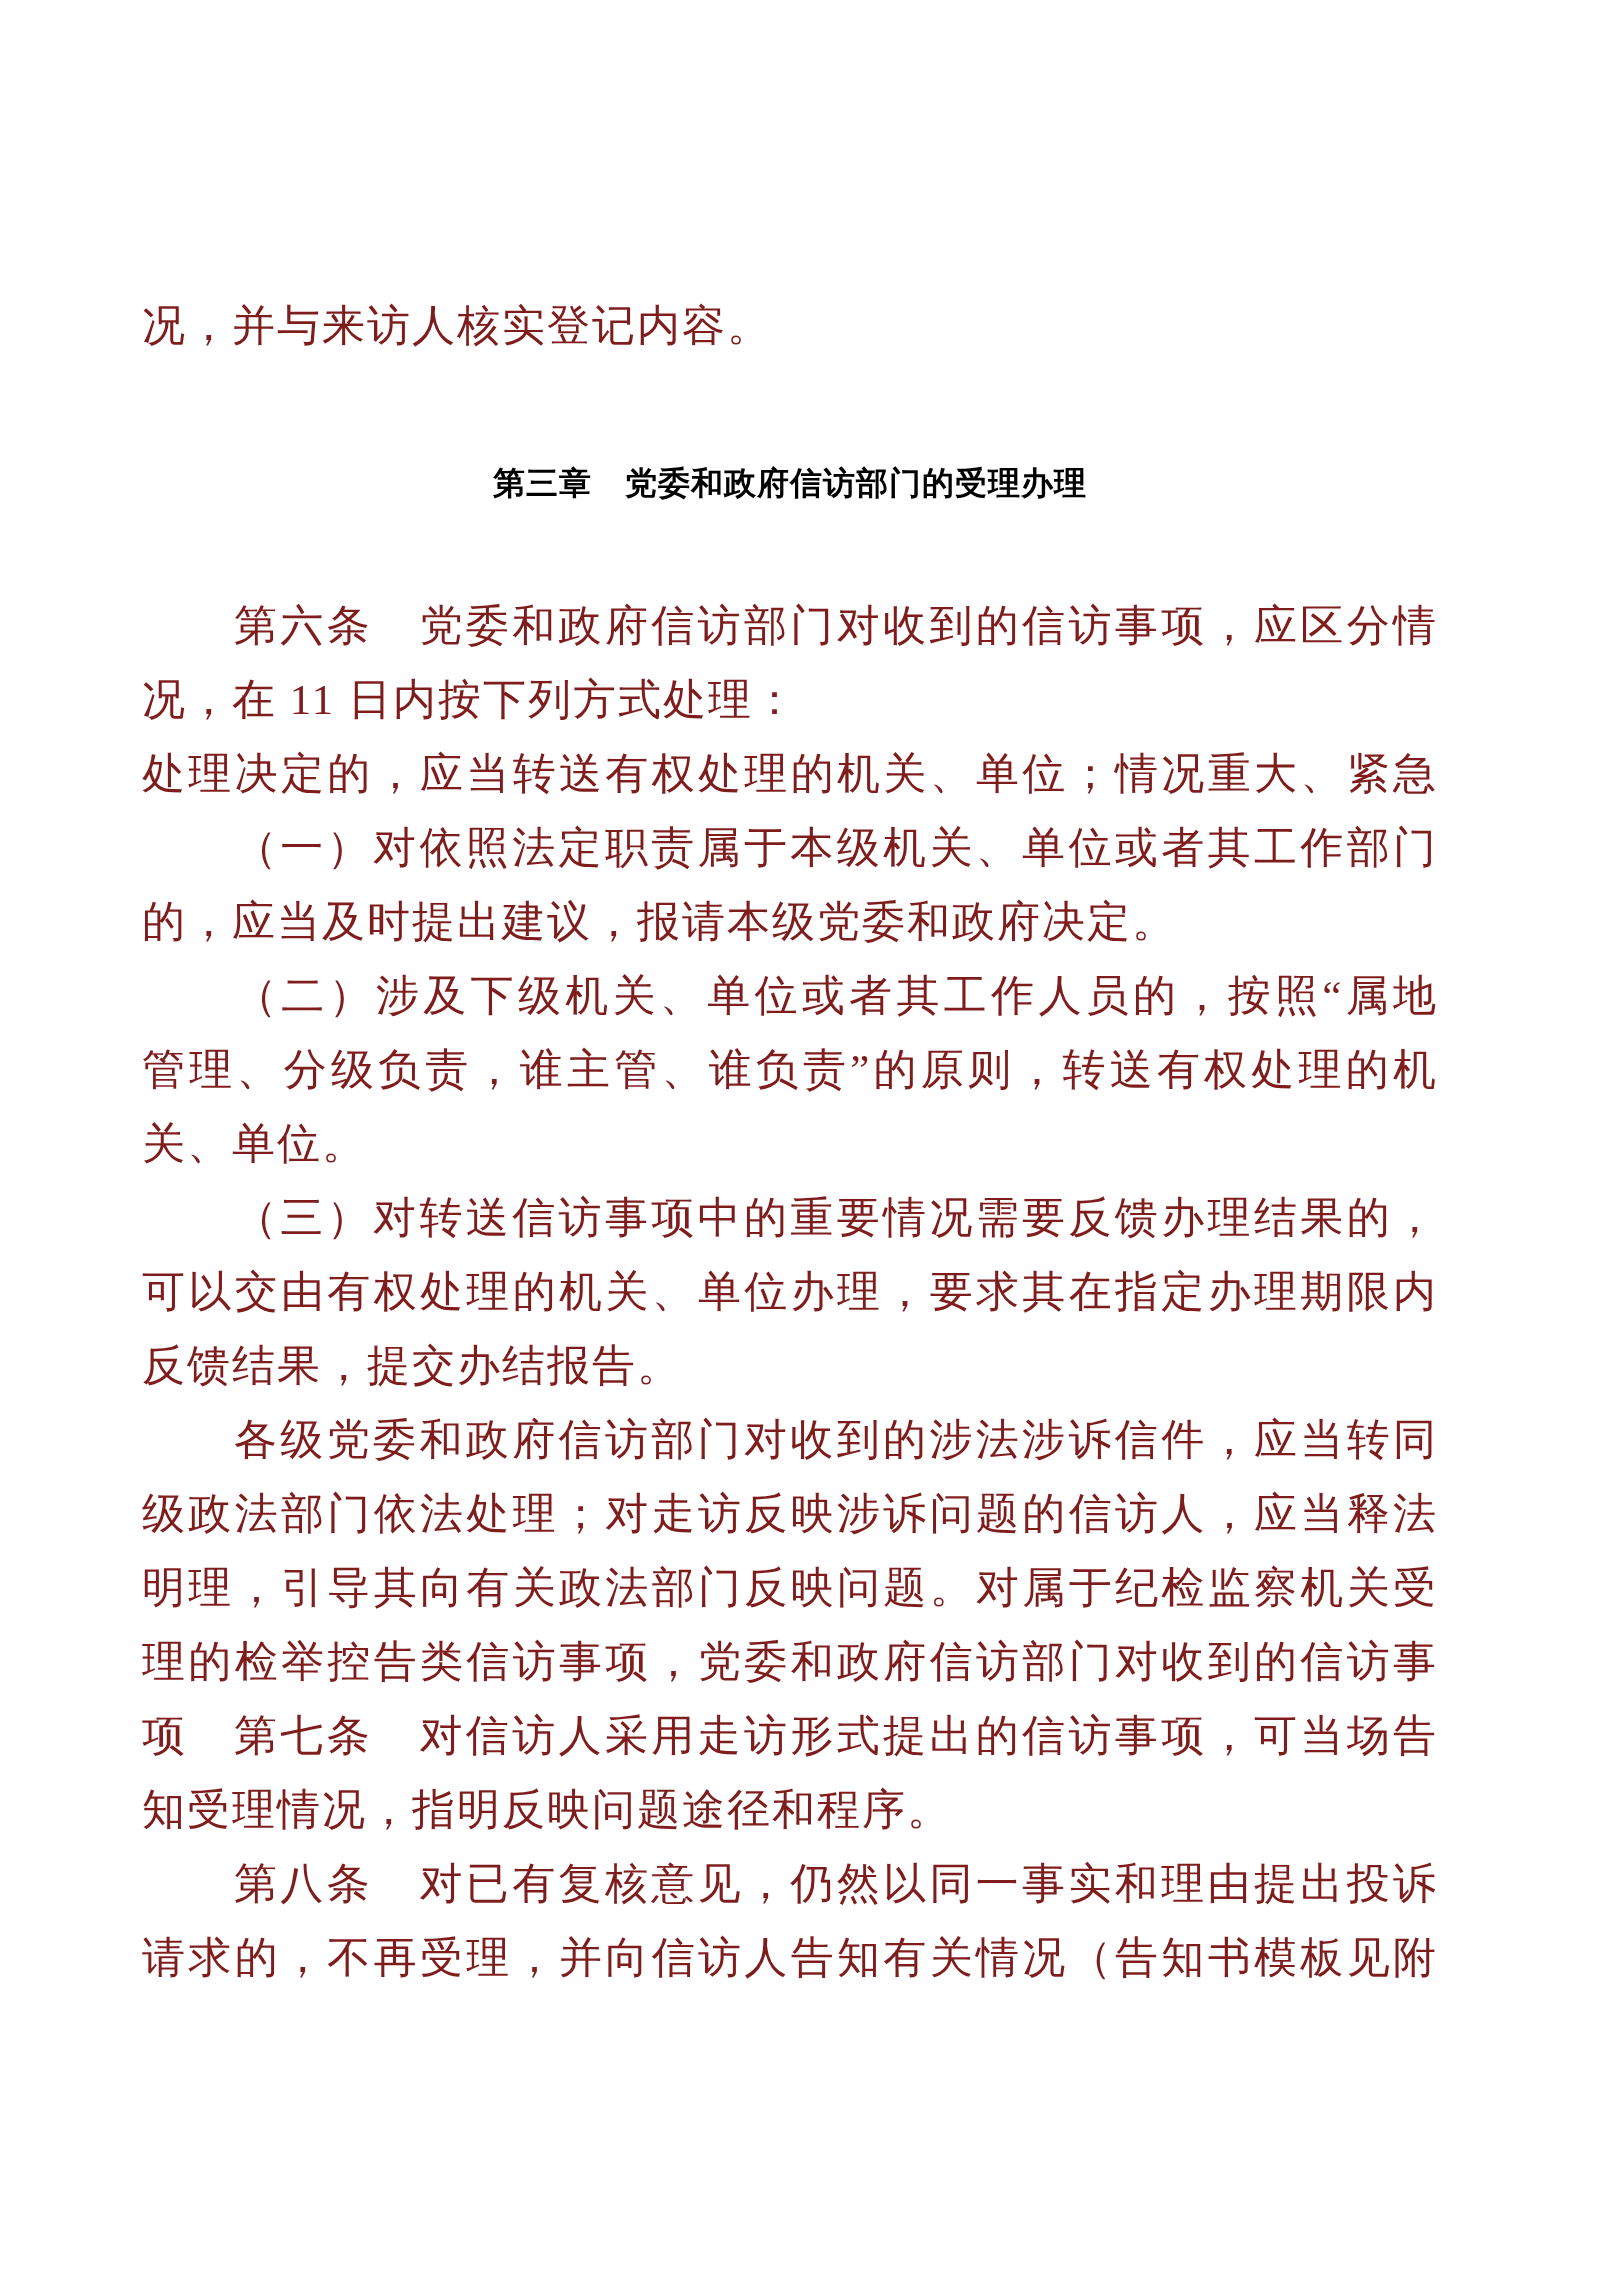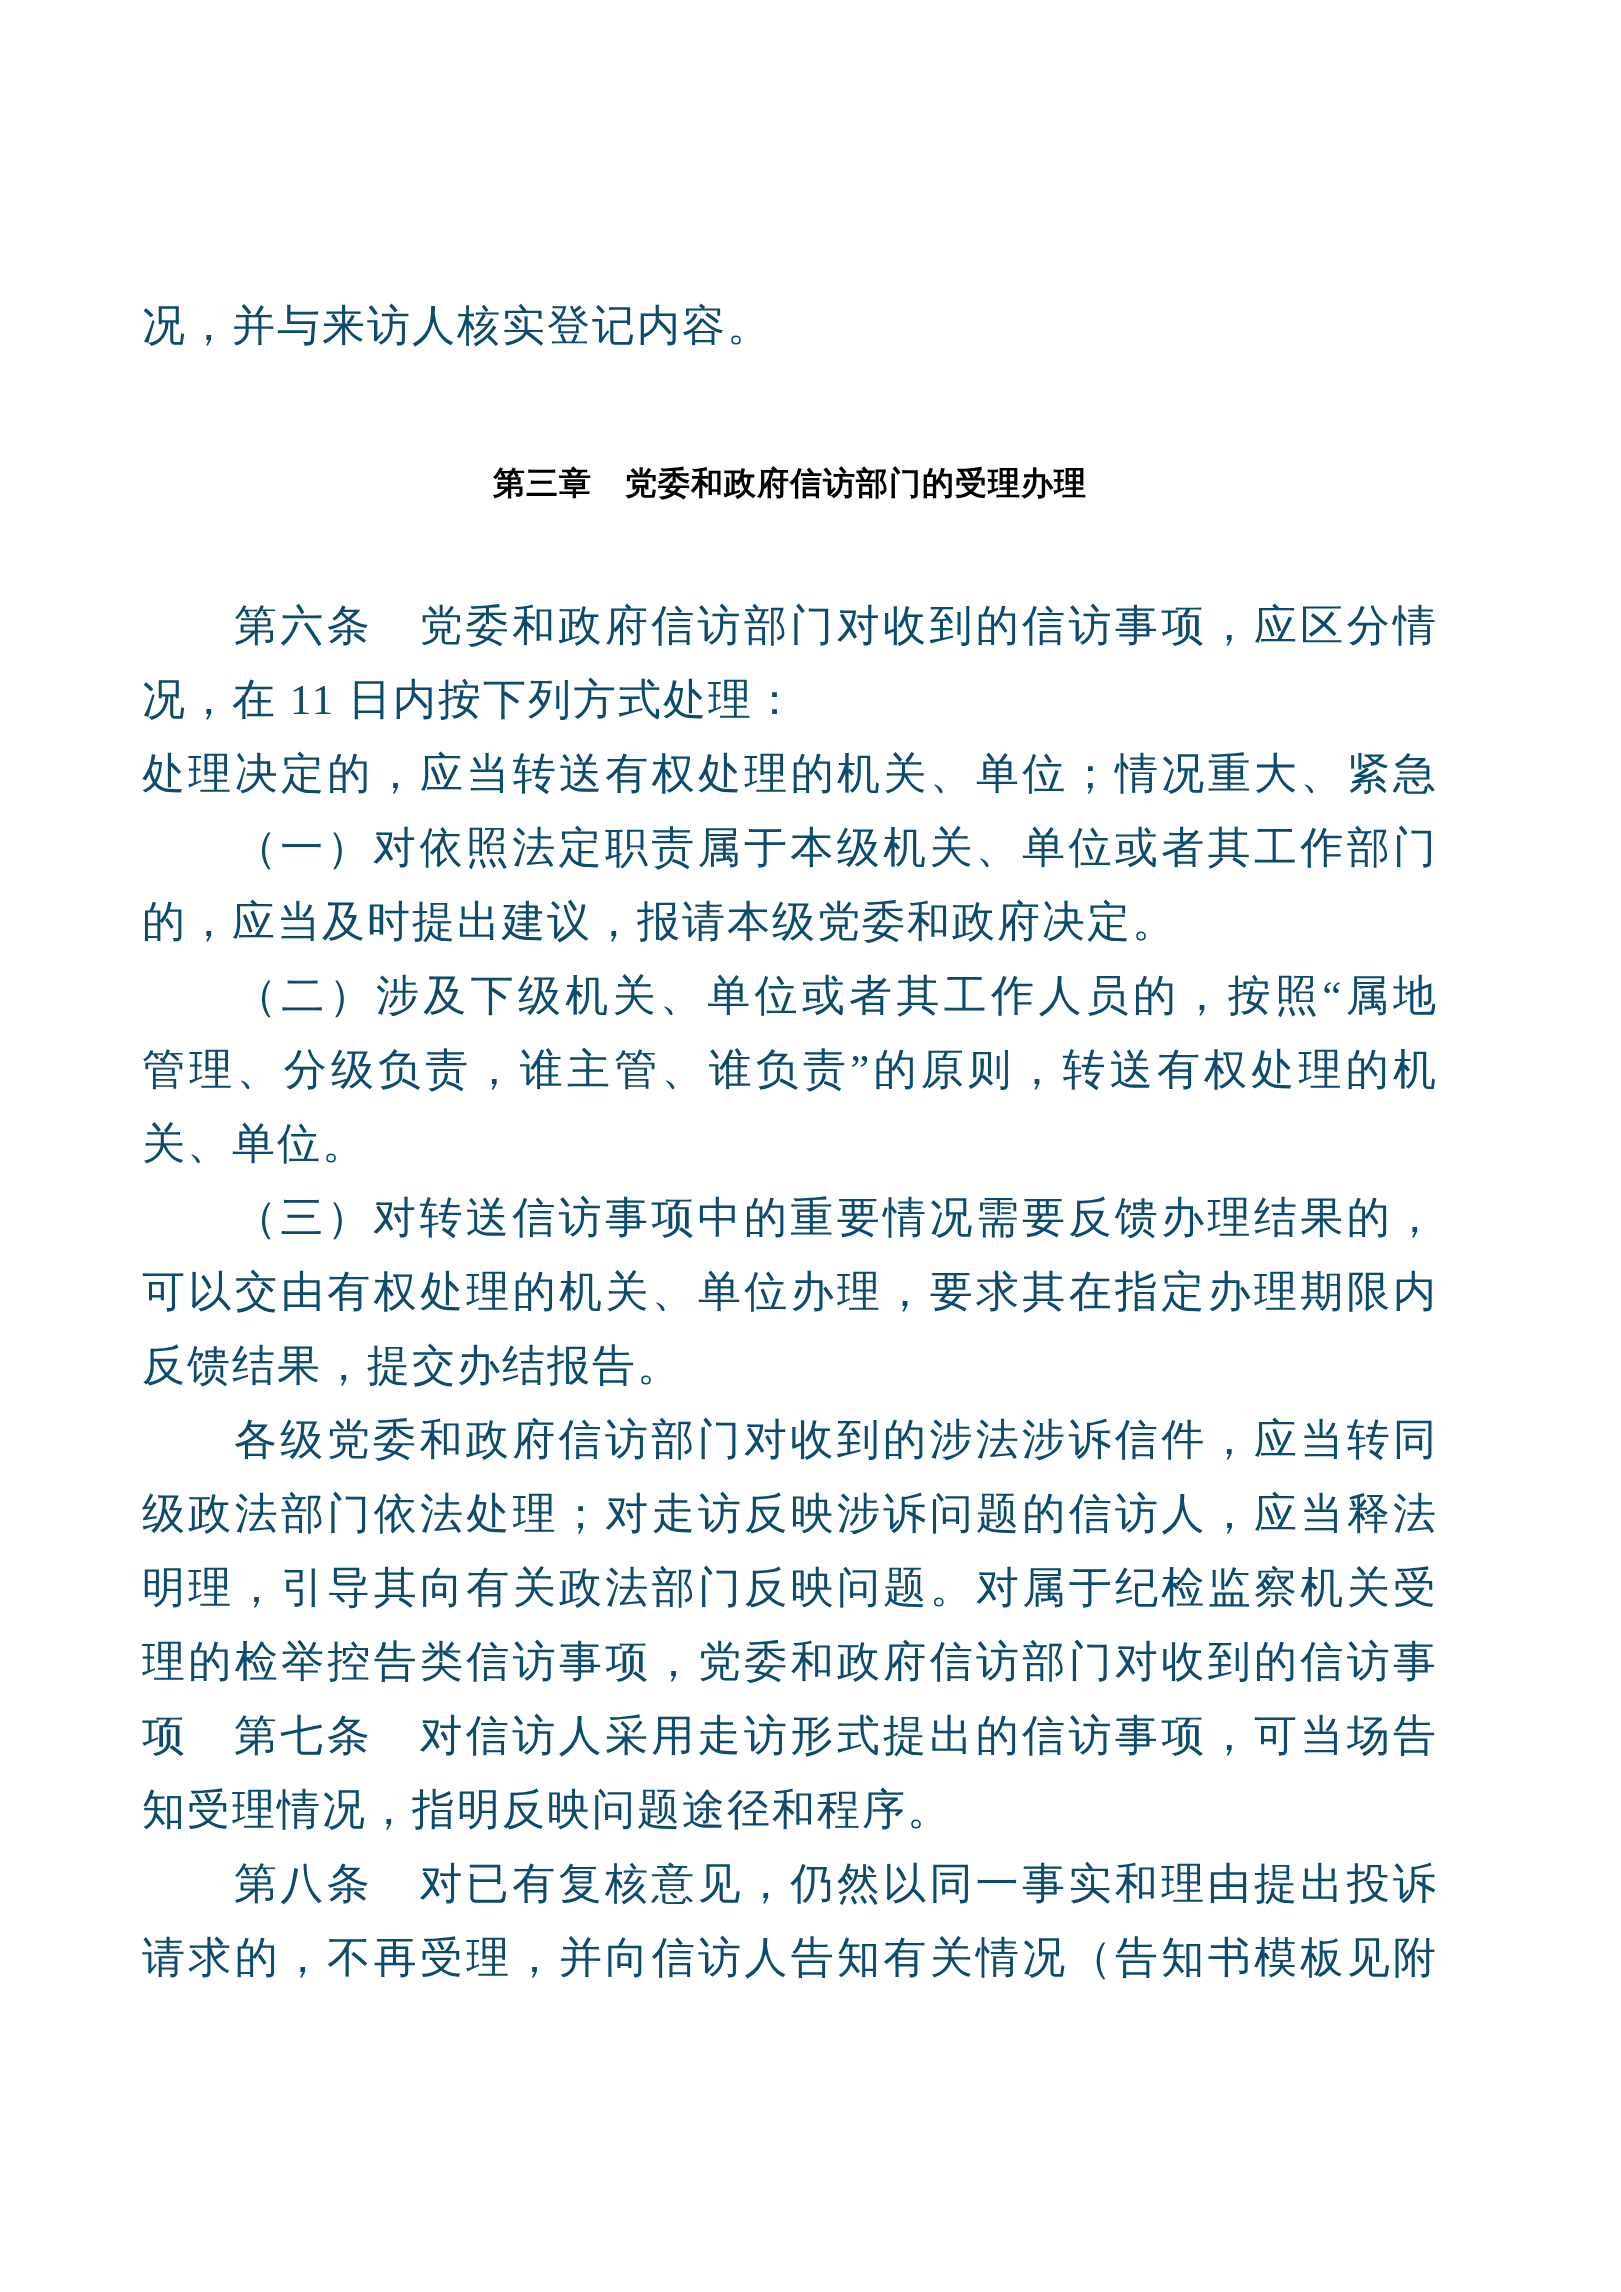--- a/index.html
+++ b/index.html
@@ -22,21 +22,21 @@
     width: 1296px;
   }
   .line {
     font-family: "Liberation Serif", "DejaVu Serif", serif;
     font-size: 43px;
     line-height: 74px;
     height: 74px;
     letter-spacing: 2px;
     white-space: nowrap;
     text-align: left;
-    color: #0c4a6e;
+    color: #7f1d1d;
   }
   
   .line.fill {
     white-space: normal;
     text-align: justify;
     text-align-last: justify;
     text-justify: inter-character;
   }
   
   .line.indent {

